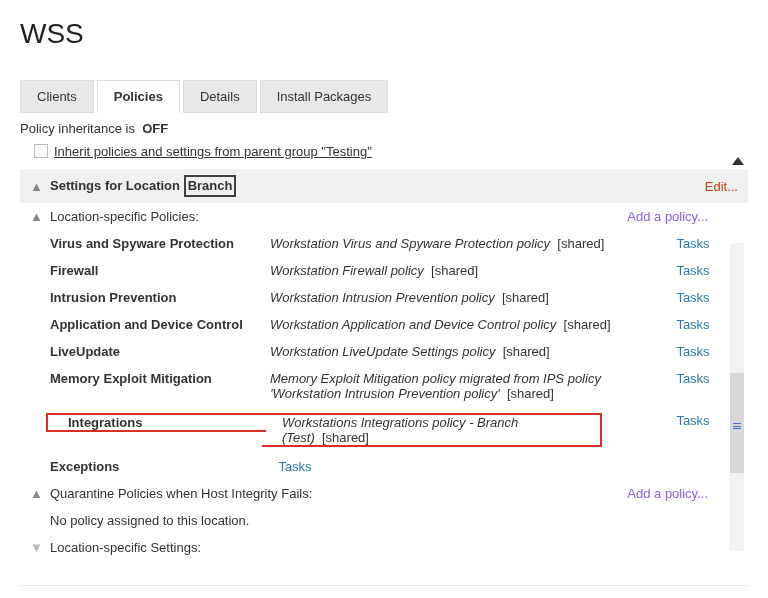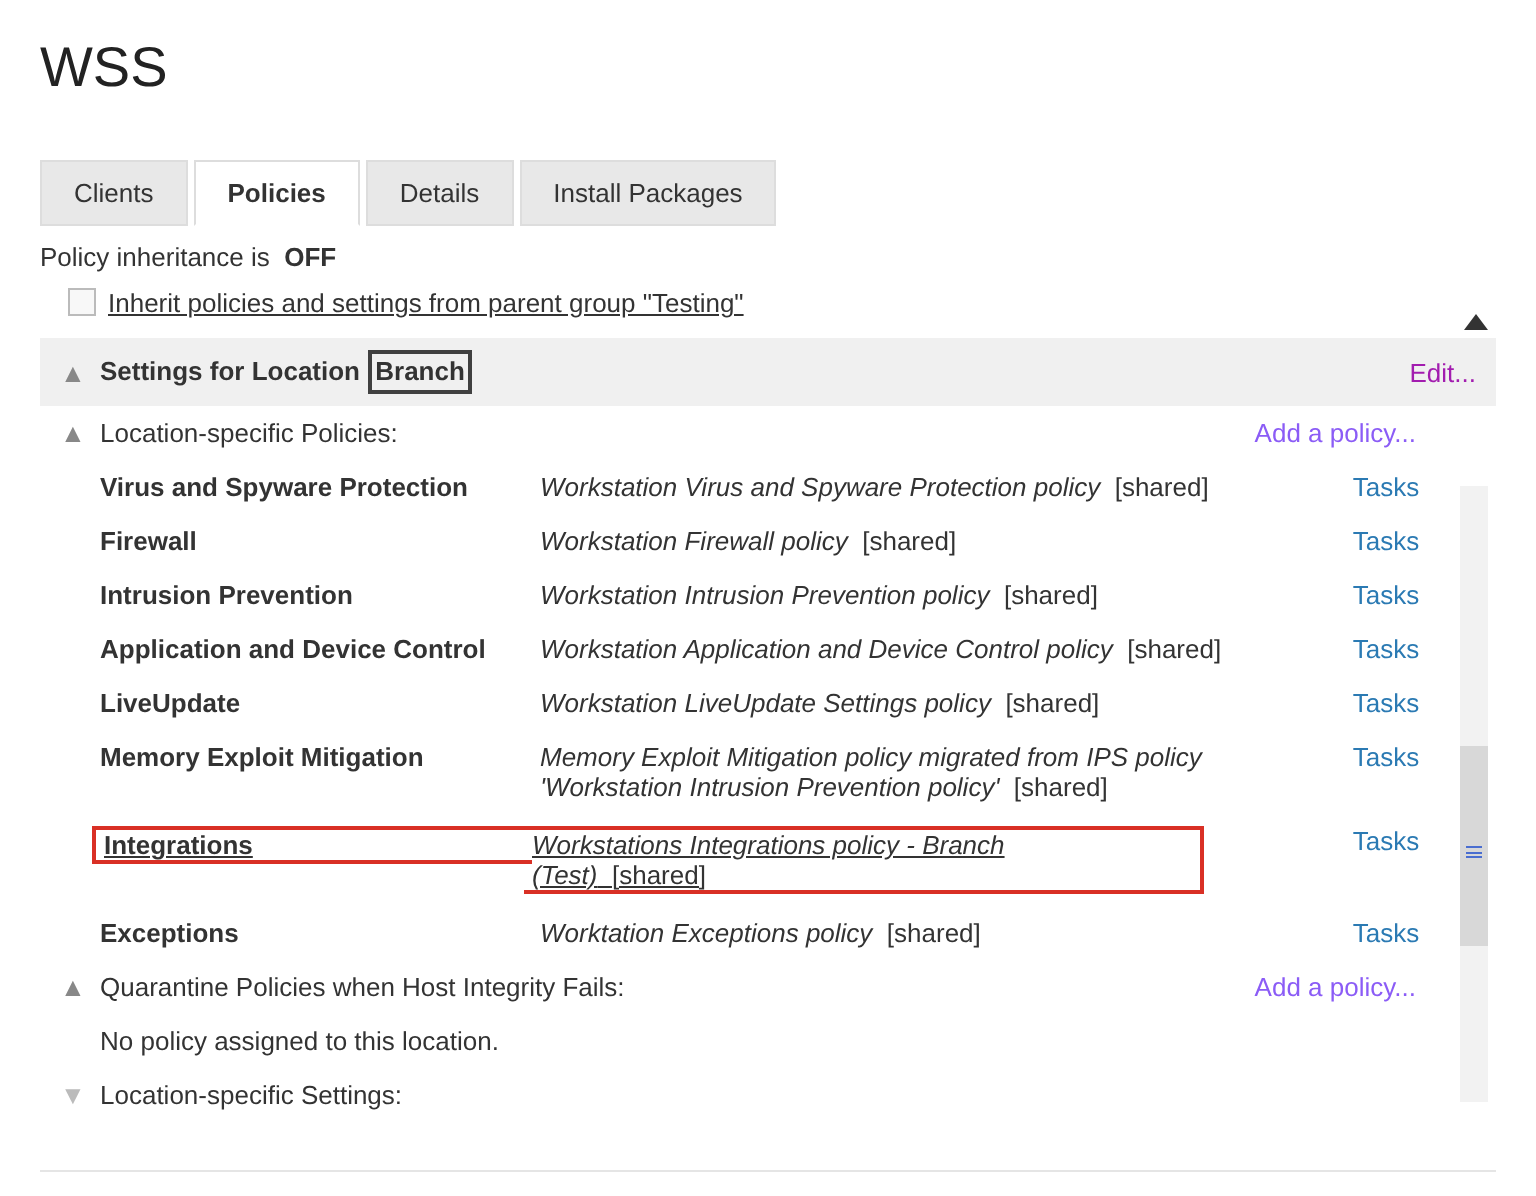--- a/index.html
+++ b/index.html
@@ -43,36 +43,36 @@
     position: absolute; right: 4px; top: -12px;
     width: 0; height: 0; border-left: 6px solid transparent; border-right: 6px solid transparent; border-bottom: 8px solid #333;
   }
 
   .location-bar {
     display: flex; align-items: center; justify-content: space-between;
     background: #f0f0f0; padding: 6px 10px; font-size: 13px;
   }
   .location-left { display: flex; align-items: center; gap: 8px; }
   .chevron { color: #888; font-size: 13px; width: 12px; display: inline-block; }
-  .edit-link { color: #a21caf; cursor: pointer; text-align: right; }
+  .edit-link { color: #c2410c; cursor: pointer; text-align: right; }
 
   .content { position: relative; padding-right: 30px; }
   .subsection { display: flex; align-items: center; justify-content: space-between; padding: 6px 10px; }
   .sub-left { display: flex; align-items: center; gap: 8px; }
   .add-link { color: #8b5cf6; cursor: pointer; }
 
   .policy-table { padding-left: 30px; }
   .policy-row { display: flex; align-items: flex-start; padding: 6px 0; }
   .policy-name { width: 220px; font-weight: bold; padding-right: 10px; }
   .policy-desc { flex: 1; font-style: italic; padding-right: 10px; }
   .policy-tag { font-style: normal; }
   .policy-tasks { width: 50px; text-align: center; color: #2b7ab3; cursor: pointer; }
 
   .highlight-box { border: 2px solid #404040; padding: 0 2px; display: inline-block; line-height: 18px; }
-  .row-highlight { border: 2px solid #d93025; margin-left: -4px; padding-left: 4px; margin-right: 6px; text-decoration: underline; }
+  .row-highlight { border: 2px solid #d93025; margin-left: -4px; padding-left: 20px; margin-right: 6px; }
 
   .quarantine-row, .nopolicy-row, .settings-row { display: flex; align-items: center; justify-content: space-between; padding: 6px 10px; }
   .q-left { display: flex; align-items: center; gap: 8px; }
   .nopolicy-row { padding-left: 30px; }
 
   .scrollbar-track {
     position: absolute; right: 4px; top: 40px; bottom: 10px; width: 14px;
     background: #f2f2f2;
   }
   .scrollbar-thumb {
@@ -178,21 +178,20 @@
 
       <div class="policy-row">
         <div class="policy-name row-highlight" style="border-right:none">Integrations</div>
         <div class="policy-desc row-highlight" style="border-left:none;margin-left:-10px;flex:0 0 auto;width:340px"><span>Workstations Integrations policy - Branch (Test)</span>&nbsp;&nbsp;<span class="policy-tag">[shared]</span></div>
         <div style="flex:1"></div>
         <div class="policy-tasks">Tasks</div>
       </div>
 
       <div class="policy-row">
         <div class="policy-name">Exceptions</div>
-        <div class="policy-desc"><span>Worktation Exceptions policy</span>&nbsp;&nbsp;<span class="policy-tag">[shared]</span></div>
         <div class="policy-tasks">Tasks</div>
       </div>
     </div>
 
     <div class="quarantine-row">
       <div class="q-left">
         <span class="chevron">▲</span>
         <span>Quarantine Policies when Host Integrity Fails:</span>
       </div>
       <span class="add-link">Add a policy...</span>

